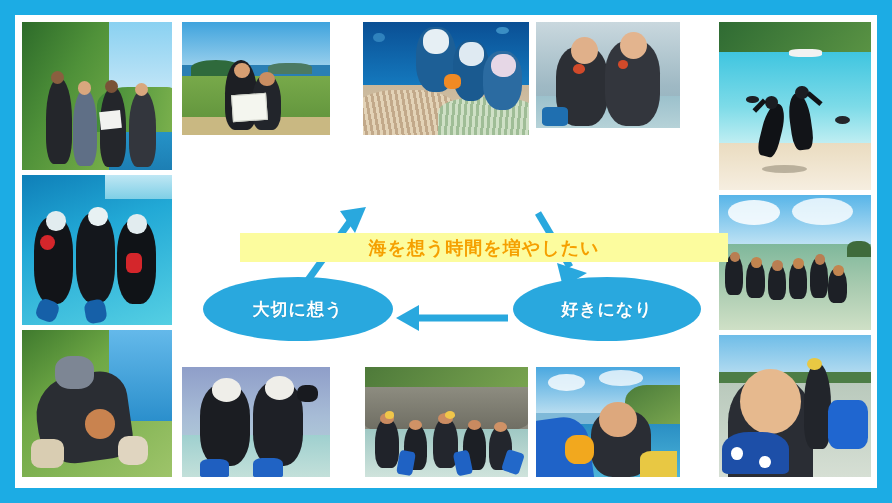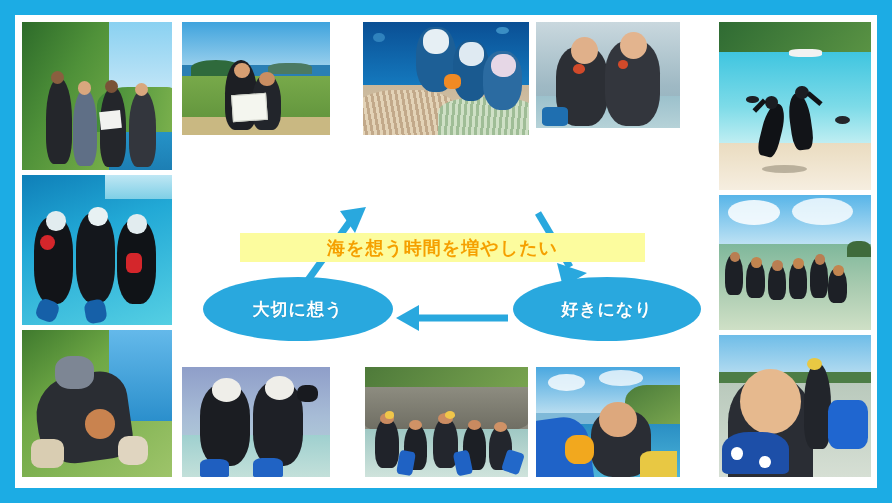--- a/index.html
+++ b/index.html
@@ -274,20 +274,20 @@
 
 
       <div class="ellipse" style="left:188px;top:262px;width:190px;height:64px;">
         <span>大切に想う</span>
       </div>
 
       <div class="ellipse" style="left:498px;top:262px;width:188px;height:64px;">
         <span>好きになり</span>
       </div>
 
-      <div id="banner" style="left:225px;top:218px;width:405px;height:29px;">
+      <div id="banner" style="left:225px;top:218px;width:488px;height:29px;">
         <span>海を想う時間を増やしたい</span>
       </div>
 
     </div>
 
   </div>
 </div>
 
 </body></html>

